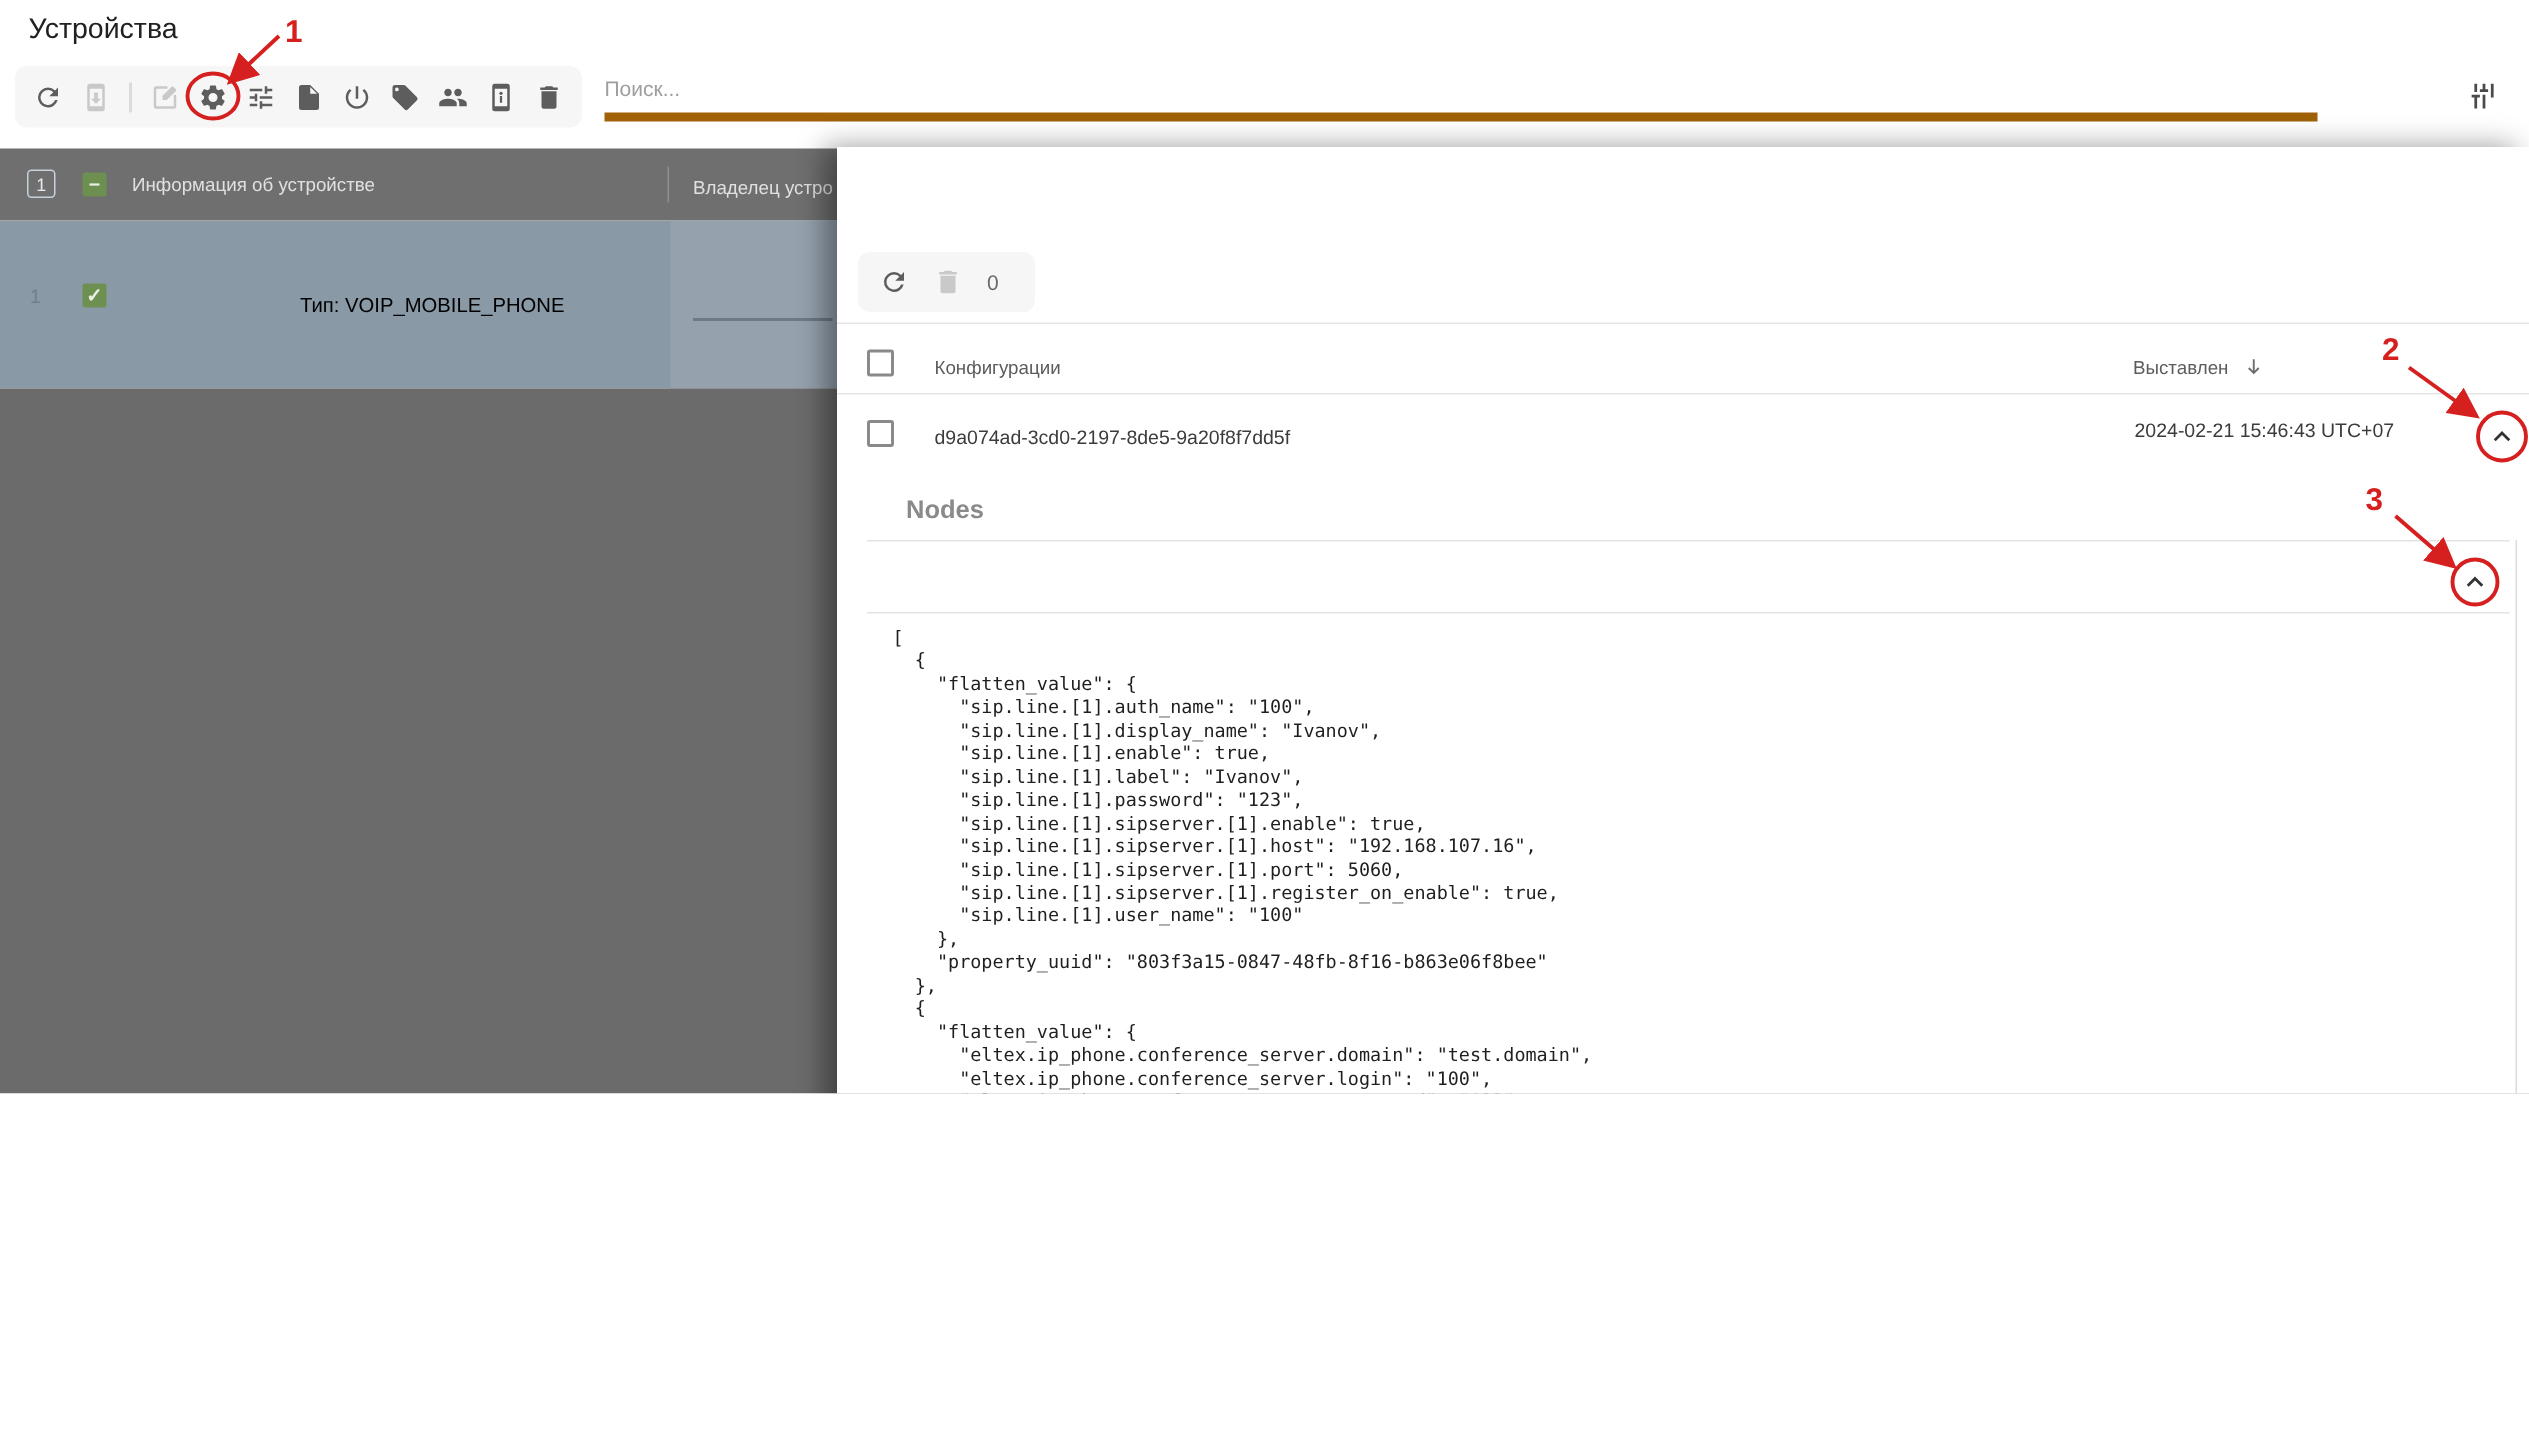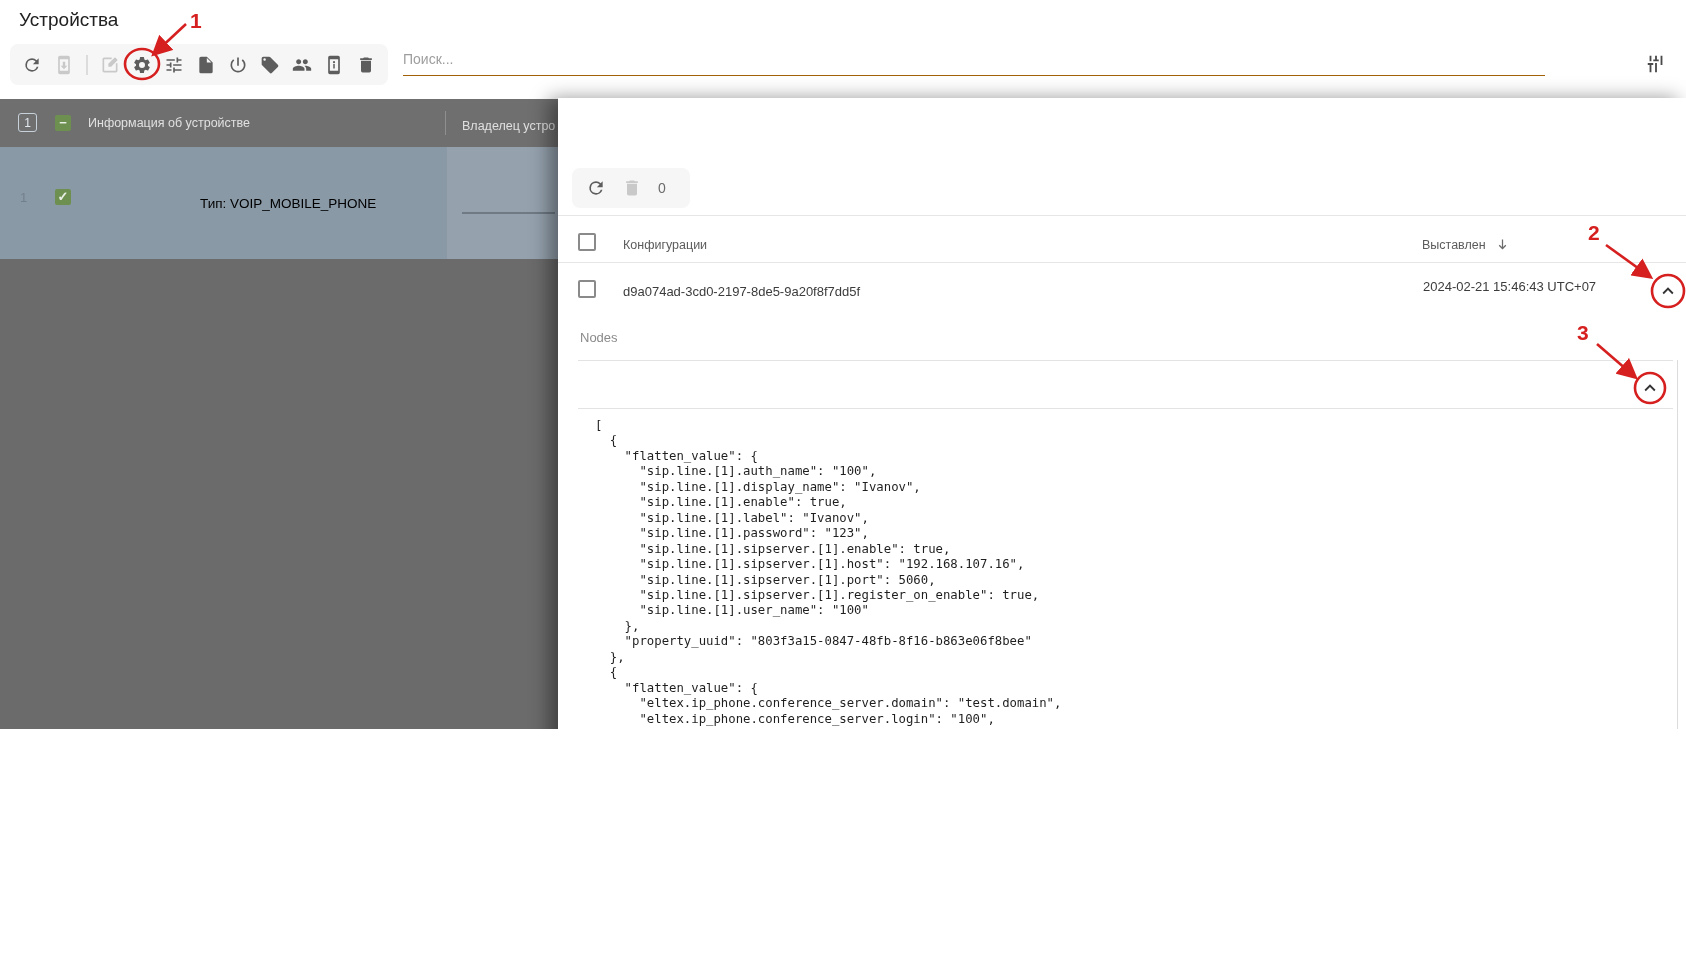--- a/index.html
+++ b/index.html
@@ -9,21 +9,21 @@
   
   .page-title { position:absolute; left:19px; top:9px; font-size:19px; color:#212121; }
   .main-toolbar { position:absolute; left:10px; top:44px; height:41px; background:#f6f6f6;
     border-radius:8px; display:flex; align-items:center; gap:12px; padding:0 12px; }
   .tbtn { width:20px; height:20px; color:#5d5d5d; cursor:pointer; display:flex; align-items:center; justify-content:center; }
   .tbtn.disabled { color:#c9c9c9; }
   .tbtn svg { width:20px; height:20px; fill:currentColor; }
   .tb-divider { width:2px; height:20px; background:#dcdcdc; }
   .search-wrap { position:absolute; left:403px; top:47px; width:1142px; }
   .search-input { width:100%; border:none; outline:none; background:transparent; font-size:14px;
-    color:#333; padding:4px 0 8px 0; border-bottom:1px solid #a16207; font-family:"Liberation Sans",sans-serif; }
+    color:#333; padding:4px 0 8px 0; border-bottom:6px solid #a16207; font-family:"Liberation Sans",sans-serif; }
   .search-input::placeholder { color:#9e9e9e; }
   .filter-btn { position:absolute; left:1645px; top:53px; width:22px; height:22px; color:#4a4a4a; cursor:pointer; }
   .filter-btn svg { width:22px; height:22px; fill:currentColor; }
 
   
   .tbl-header { position:absolute; left:0; top:99px; width:100%; height:48px; background:#6f6f6f; }
   .sel-count-box { position:absolute; left:18px; top:14px; width:19px; height:19px; border:1.5px solid #c6d1da;
     border-radius:3px; color:#e3e9ef; font-size:12px; display:flex; align-items:center; justify-content:center; }
   .cb-green { position:absolute; width:16px; height:16px; background:#6d9051; border-radius:2px;
     color:#e9efe4; font-size:13px; line-height:16px; text-align:center; font-weight:bold; }
@@ -63,21 +63,21 @@
   .pdiv { position:absolute; left:0; width:100%; height:1px; background:#e6e6e6; }
   .cb-empty { position:absolute; width:18px; height:18px; border:2px solid #8a8a8a; border-radius:2px; background:#fff; }
   .cfg-col { position:absolute; left:65px; font-size:12.5px; color:#5c5c5c; }
   .sort-group { position:absolute; left:864px; top:139px; display:flex; align-items:center; gap:9px;
     font-size:12.5px; color:#5c5c5c; cursor:pointer; }
   .sort-group svg { width:15px; height:15px; fill:#6b6b6b; }
   .cfg-uuid { position:absolute; left:65px; top:186px; font-size:13px; color:#3c3c3c; }
   .cfg-date { position:absolute; left:865px; top:181px; font-size:13px; color:#3c3c3c; }
   .chev-btn { position:absolute; width:22px; height:22px; color:#333; cursor:pointer; }
   .chev-btn svg { width:22px; height:22px; fill:currentColor; }
-  .nodes-label { position:absolute; left:22px; top:232px; font-size:13px; color:#8a8a8a; }
+  .nodes-label { position:absolute; left:46px; top:232px; font-size:17px; color:#8a8a8a;font-weight:bold; }
   .subline { position:absolute; left:20px; width:1095px; height:1px; background:#e3e3e3; }
   .vline { position:absolute; left:1119px; top:262px; width:1px; height:593px; background:#dcdcdc; }
   .code-pre { position:absolute; left:37px; top:320px; font-family:"DejaVu Sans Mono", monospace;
     font-size:12.3px; line-height:15.45px; color:#1f1f1f; white-space:pre; }
 
   
   .annots { position:absolute; left:0; top:0; pointer-events:none; z-index:50; }
   .annots text { font-size:21px; font-weight:bold; fill:#d61f1f; font-family:"Liberation Sans",sans-serif; }
 </style>
 </head>

